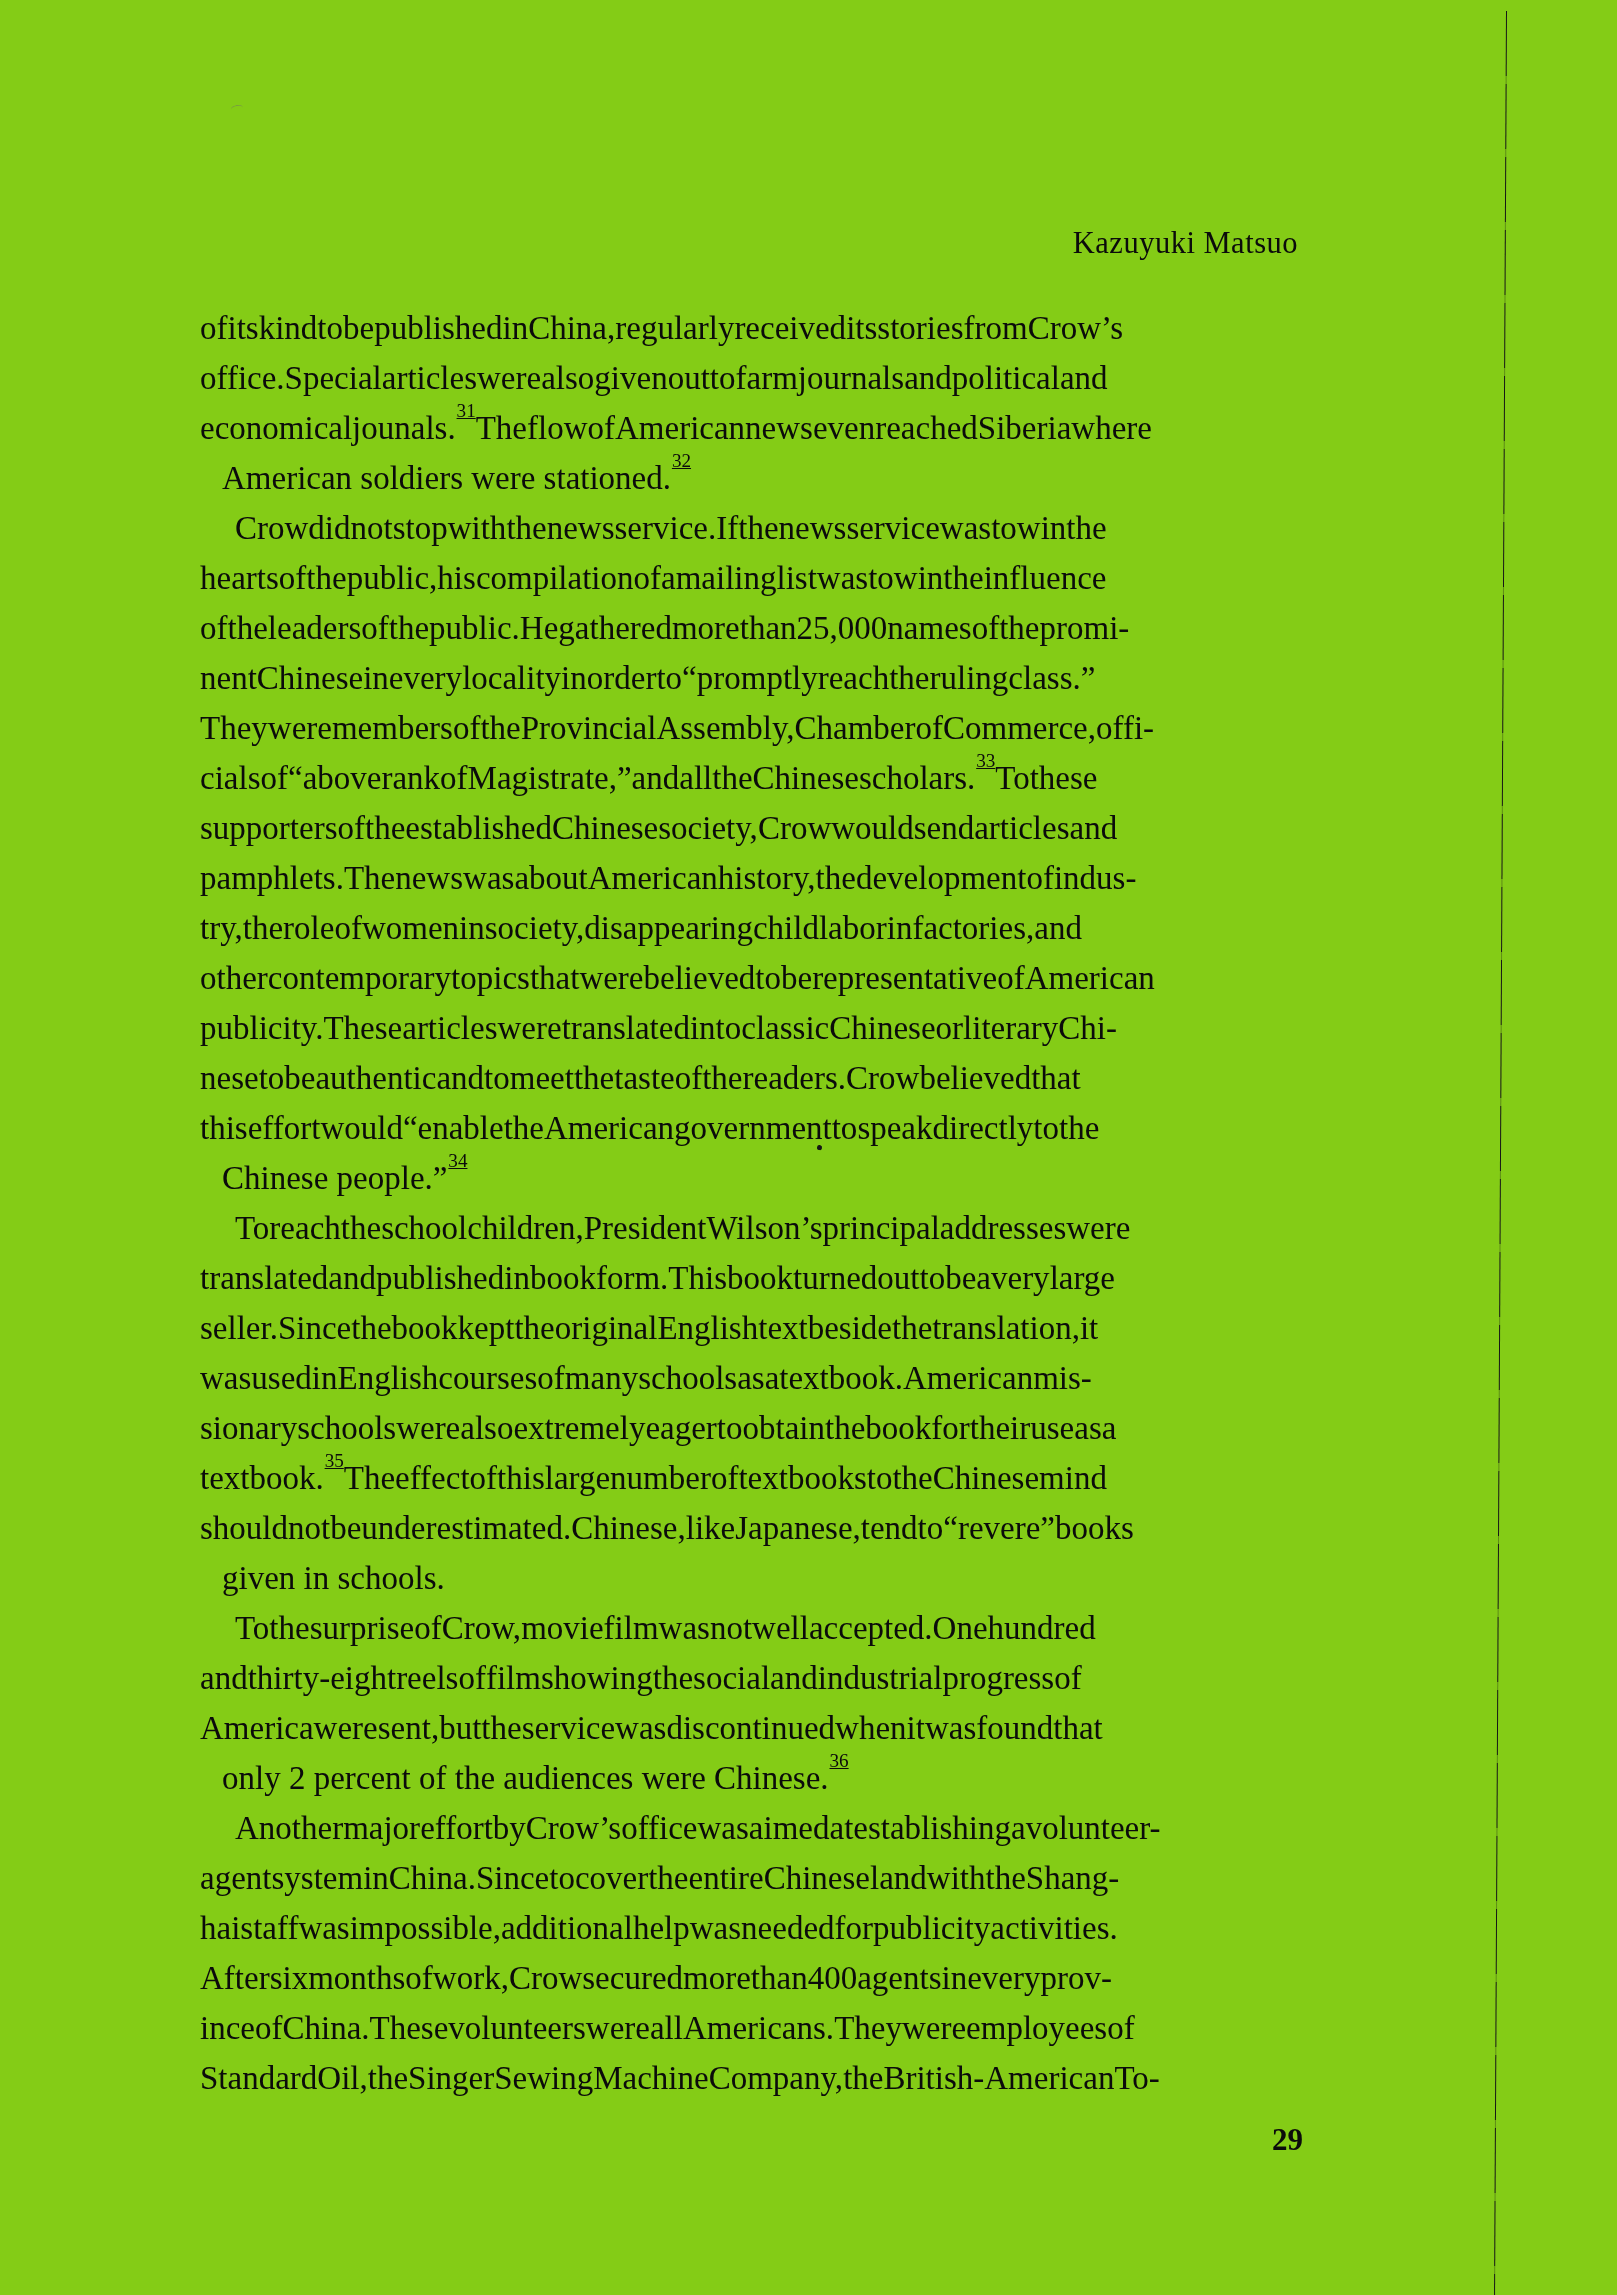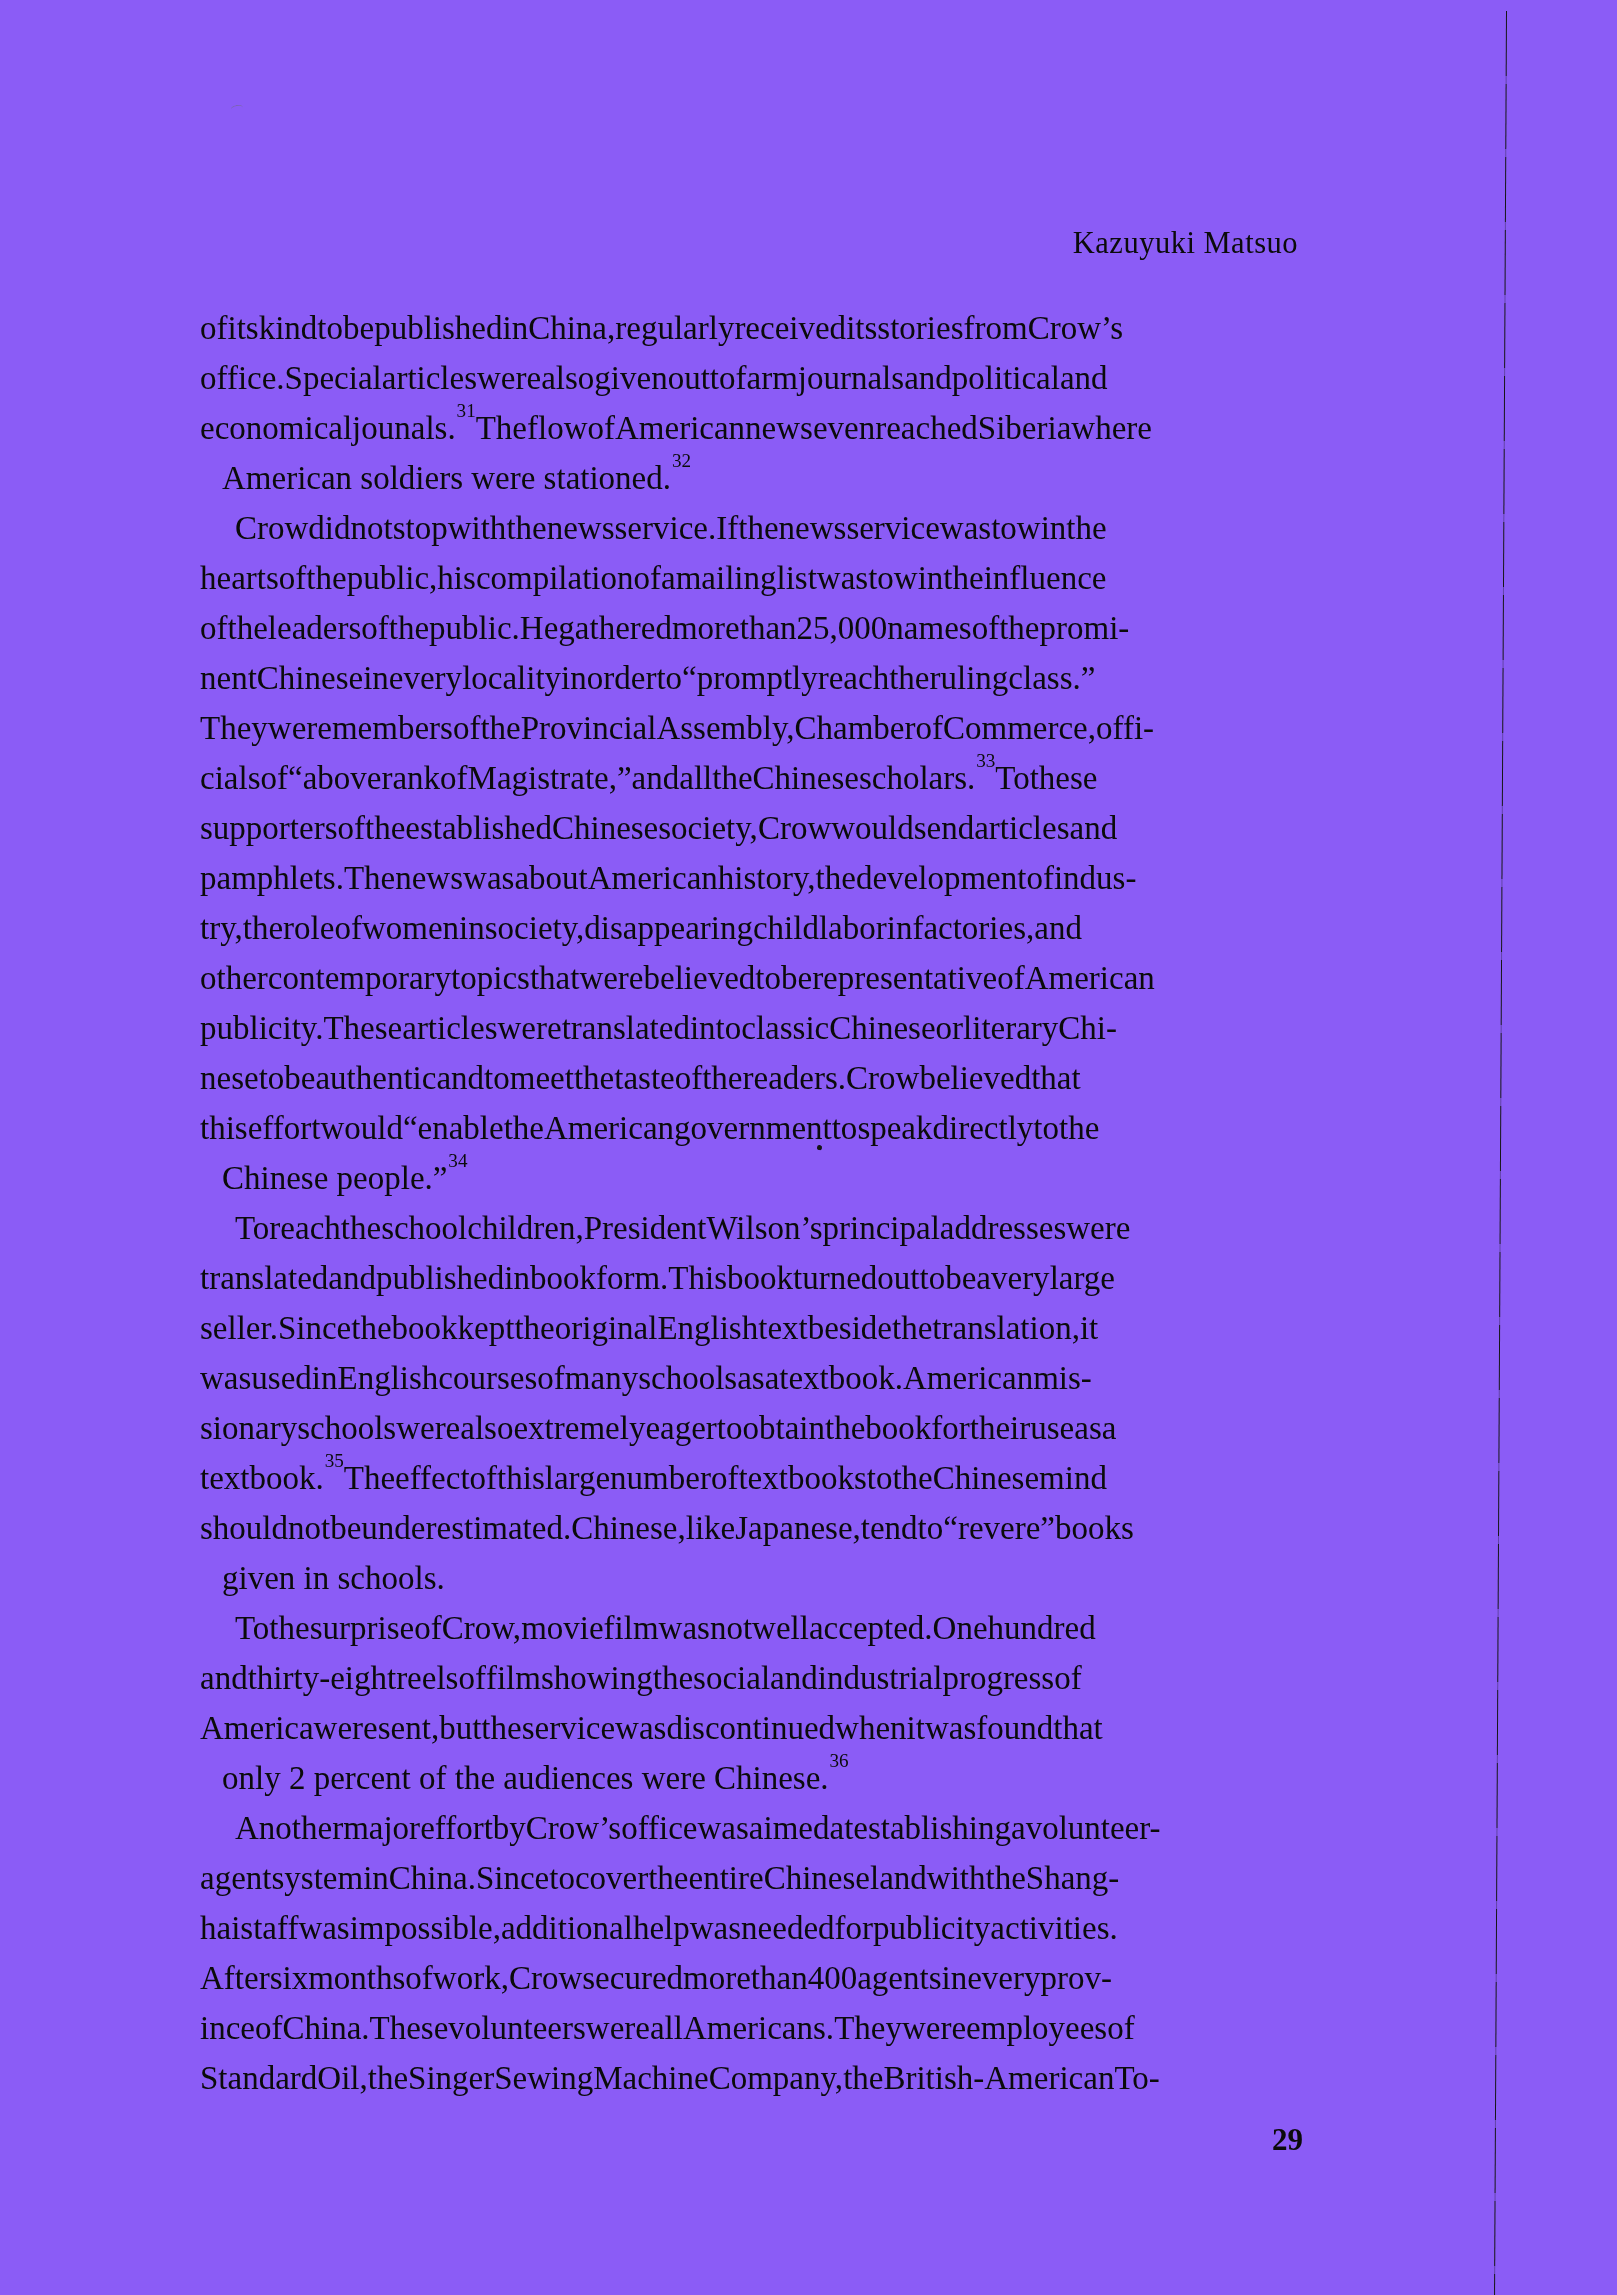--- a/index.html
+++ b/index.html
@@ -1,37 +1,37 @@
 <!DOCTYPE html>
 <html style="font-size:7.4px"><head>
 <meta charset="utf-8">
 <style>
   html,body{margin:0;padding:0;background:#ffffff;}
   .page{
     position:relative;
     width:1618px;height:2295px;
-    background:#8b5cf6;
+    background:#84cc16;
     color:#0b0b0b;
     font-family:"Liberation Serif","DejaVu Serif",serif;
     overflow:hidden;
   }
   .header{
     position:absolute;top:225px;left:200px;width:1098px;
     text-align:right;font-size:30.5px;line-height:37px;
     letter-spacing:0.5px;
   }
   .text-block{
     position:absolute;top:303px;left:200px;width:1098px;
   }
   .line{height:50px;font-size:33px;}
   .line.just{display:flex;}
   .line.just span{line-height:50px;white-space:pre;}
   .line.plain{line-height:50px;white-space:pre;text-align:left;margin-left:22px;}
   .line.indent{padding-left:35px;}
-  sup{font-size:0.58em;line-height:0;position:relative;top:-0.52em;margin-left:0.9px;}
+  sup{font-size:0.58em;line-height:0;position:relative;top:-0.52em;margin-left:0.9px;text-decoration:underline;}
   .page-number{
     position:absolute;top:2123px;left:200px;width:1103px;
     text-align:right;font-weight:bold;font-size:31px;line-height:33px;
   }
   
   .edge-line{
     position:absolute;left:1506px;top:11px;width:1.4px;height:2284px;
     transform:rotate(0.3deg);transform-origin:top center;
     background:repeating-linear-gradient(
       180deg,

